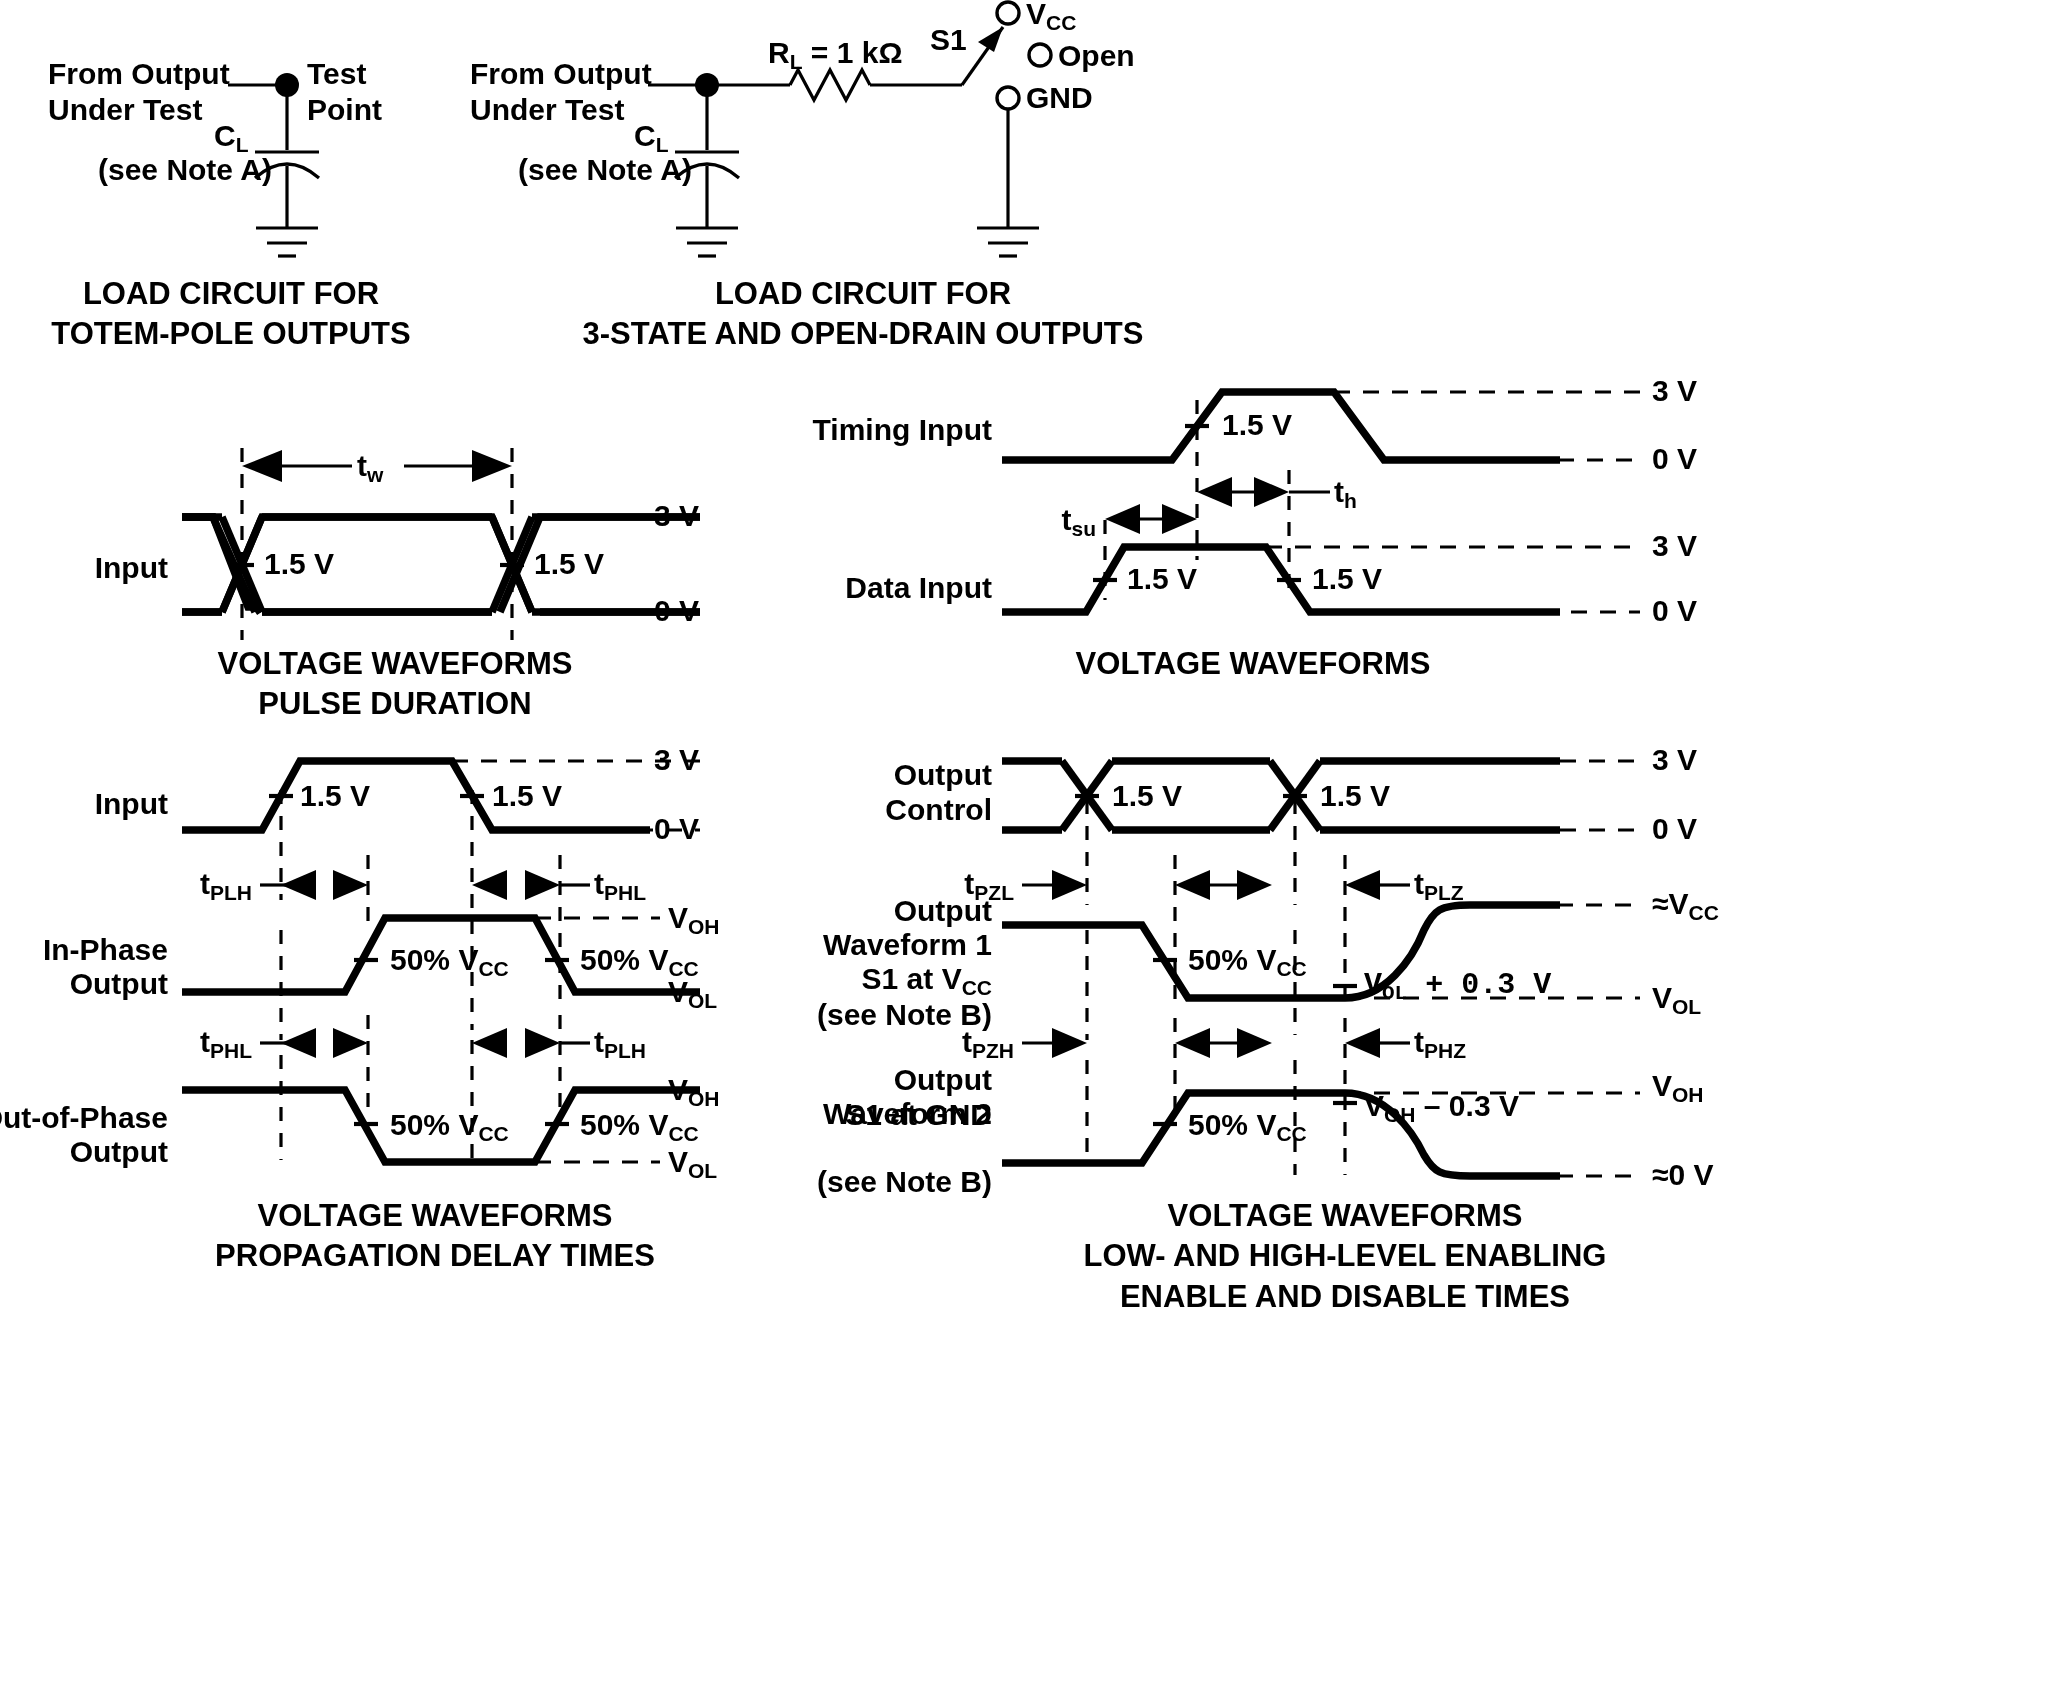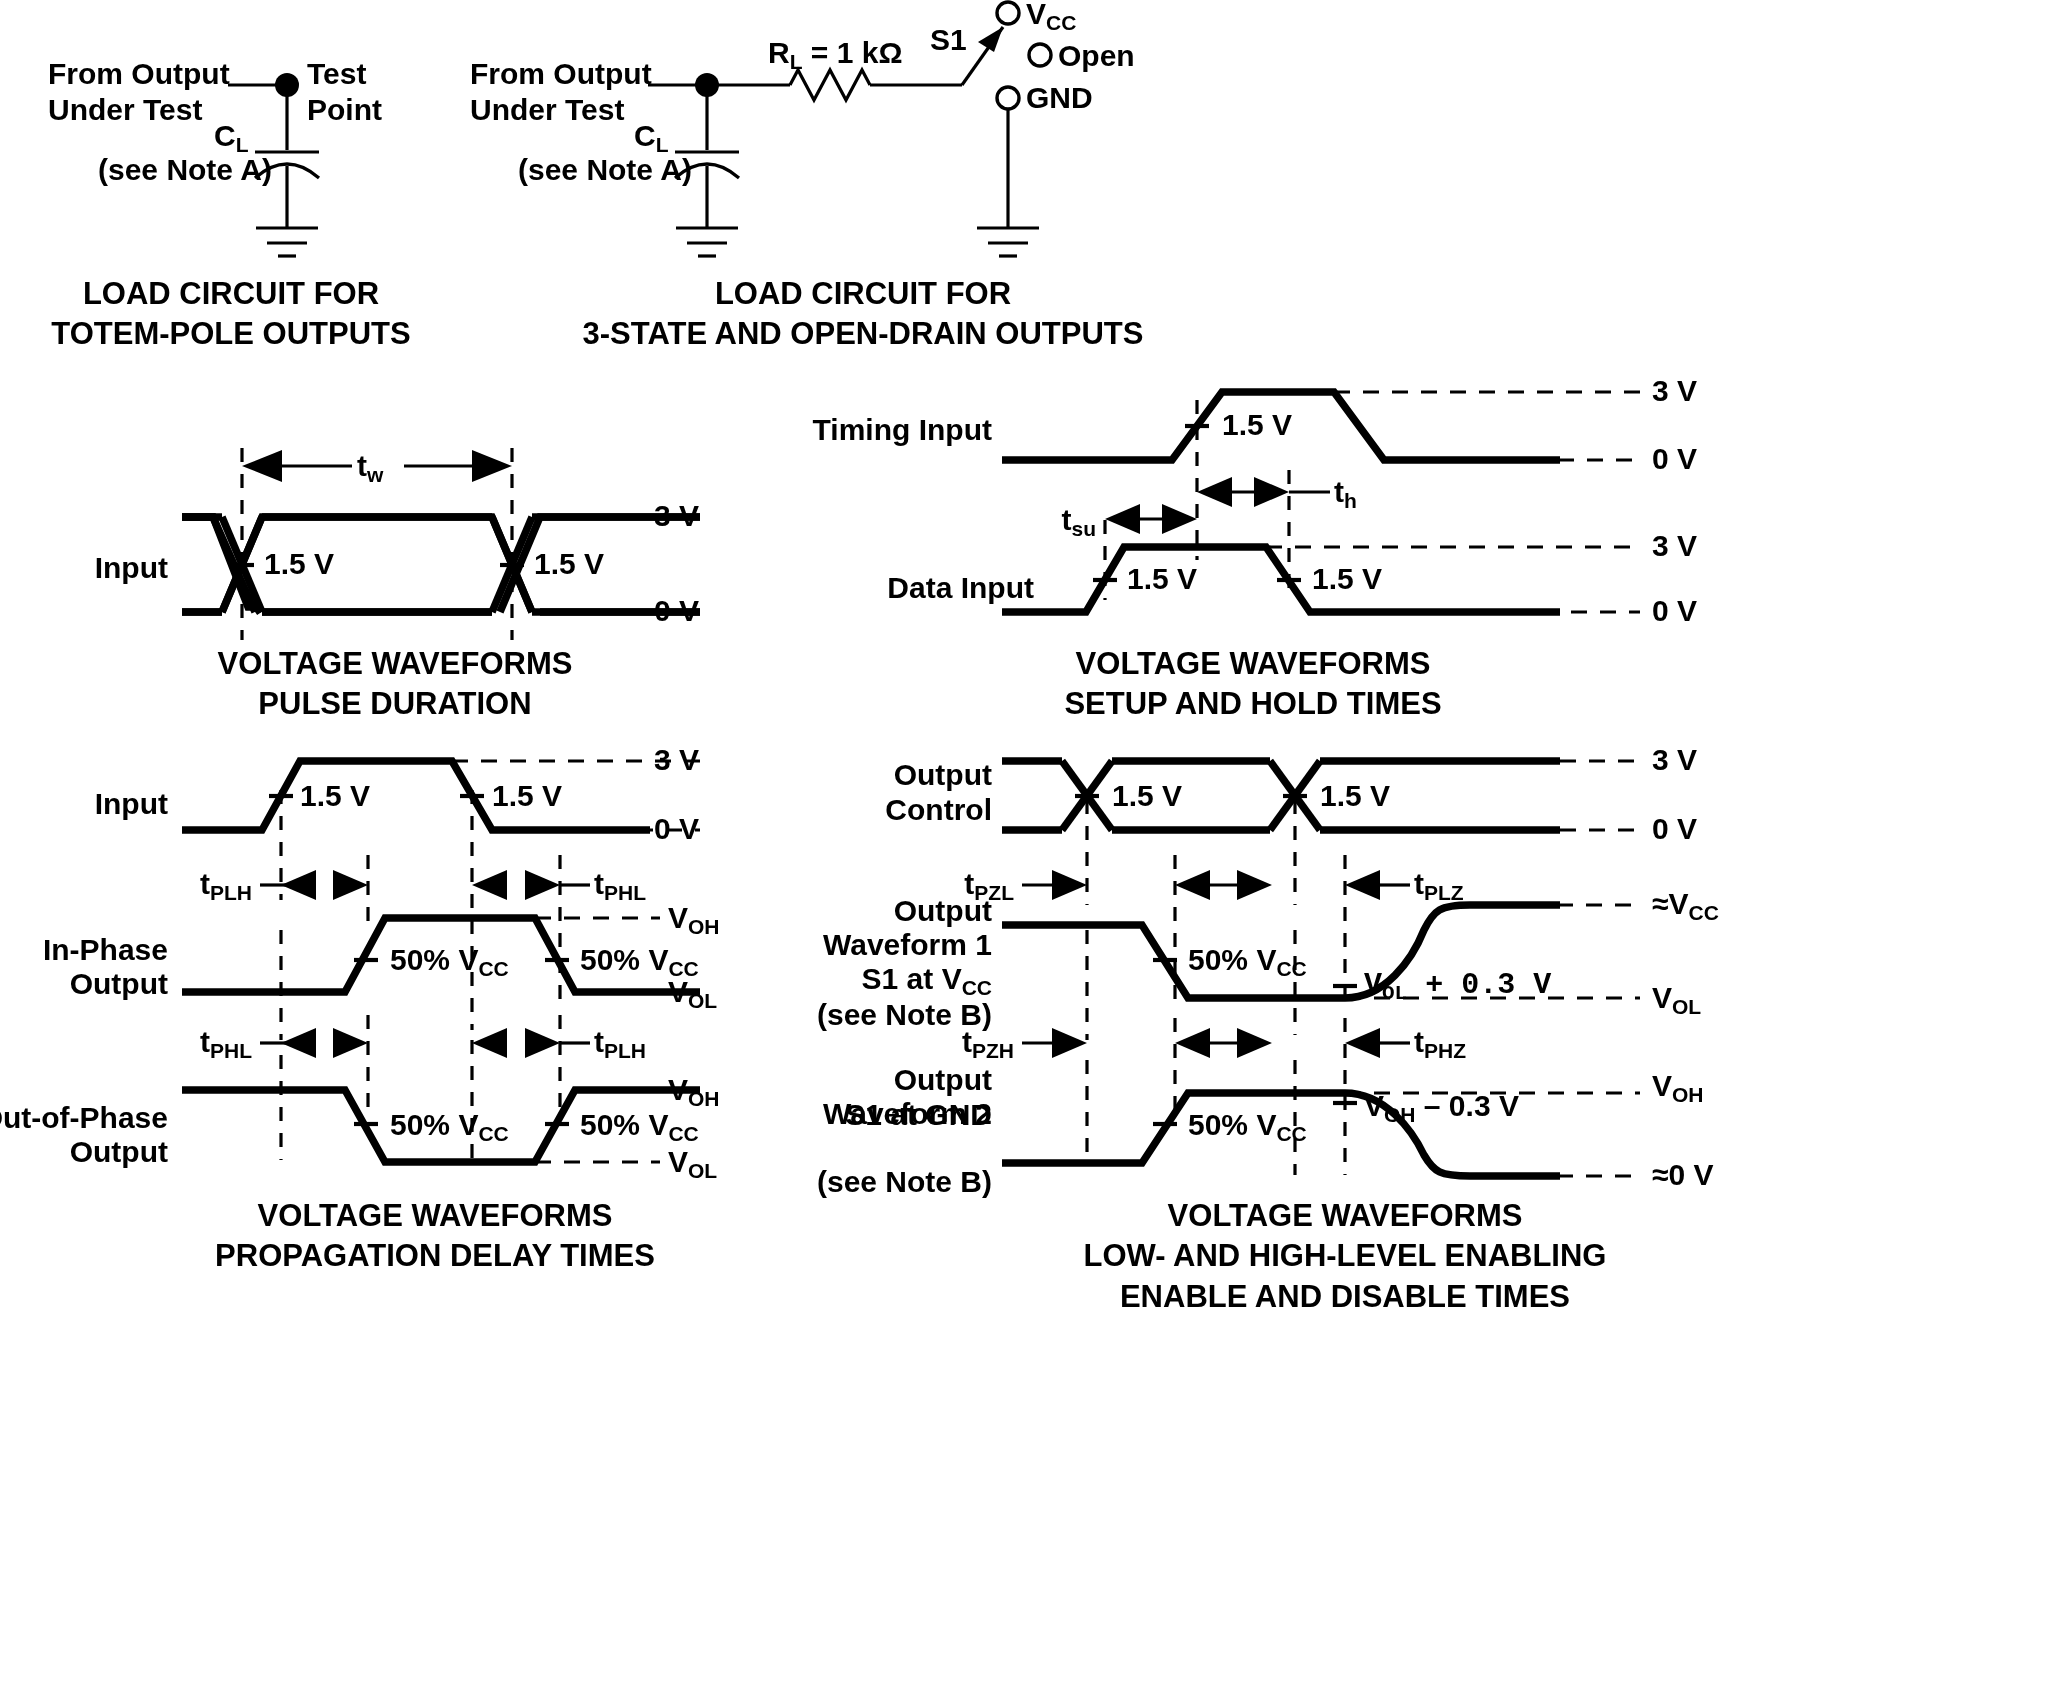--- a/index.html
+++ b/index.html
@@ -209,34 +209,33 @@
     <polygon class="solidfill" points="1197,492 1232,477 1232,507"></polygon>
     <polygon class="solidfill" points="1289,492 1254,477 1254,507"></polygon>
     <path class="thin" d="M 1289 492 L 1330 492"></path>
 
     <path class="thin" d="M 1120 519 L 1180 519"></path>
     <polygon class="solidfill" points="1105,519 1140,504 1140,534"></polygon>
     <polygon class="solidfill" points="1197,519 1162,504 1162,534"></polygon>
   </svg>
 
   <div class="lbl rgt" style="left:992px; top:412px;">Timing Input</div>
-  <div class="lbl rgt" style="left:992px; top:570px;margin-left:42px;">Data Input</div>
+  <div class="lbl rgt" style="left:992px; top:570px;">Data Input</div>
   <div class="lbl" style="left:1222px; top:407px;">1.5 V</div>
   <div class="lbl" style="left:1127px; top:561px;">1.5 V</div>
   <div class="lbl" style="left:1312px; top:561px;">1.5 V</div>
   <div class="lbl" style="left:1334px; top:474px;text-align:center;"><span>t</span><sub>h</sub></div>
   <div class="lbl rgt" style="left:1096px; top:502px;"><span>t</span><sub>su</sub></div>
   <div class="lbl" style="left:1652px; top:373px;">3 V</div>
   <div class="lbl" style="left:1652px; top:441px;">0 V</div>
   <div class="lbl" style="left:1652px; top:528px;">3 V</div>
   <div class="lbl" style="left:1652px; top:593px;">0 V</div>
 
   <div class="caption ctr" style="left:1238px; top:644px;">
     <div>VOLTAGE WAVEFORMS</div>
-    <div>SETUP AND HOLD TIMES</div>
   </div>
 
   <svg width="2053" height="1685">
 
     <path class="wf" d="M 182 830 L 262 830 L 300 761 L 452 761 L 492 830 L 650 830"></path>
     <path class="dash" d="M 452 761 L 700 761"></path>
     <path class="dash" d="M 492 830 L 700 830"></path>
     <path class="tick" d="M 269 796 L 293 796"></path>
     <path class="tick" d="M 460 796 L 484 796"></path>
 

